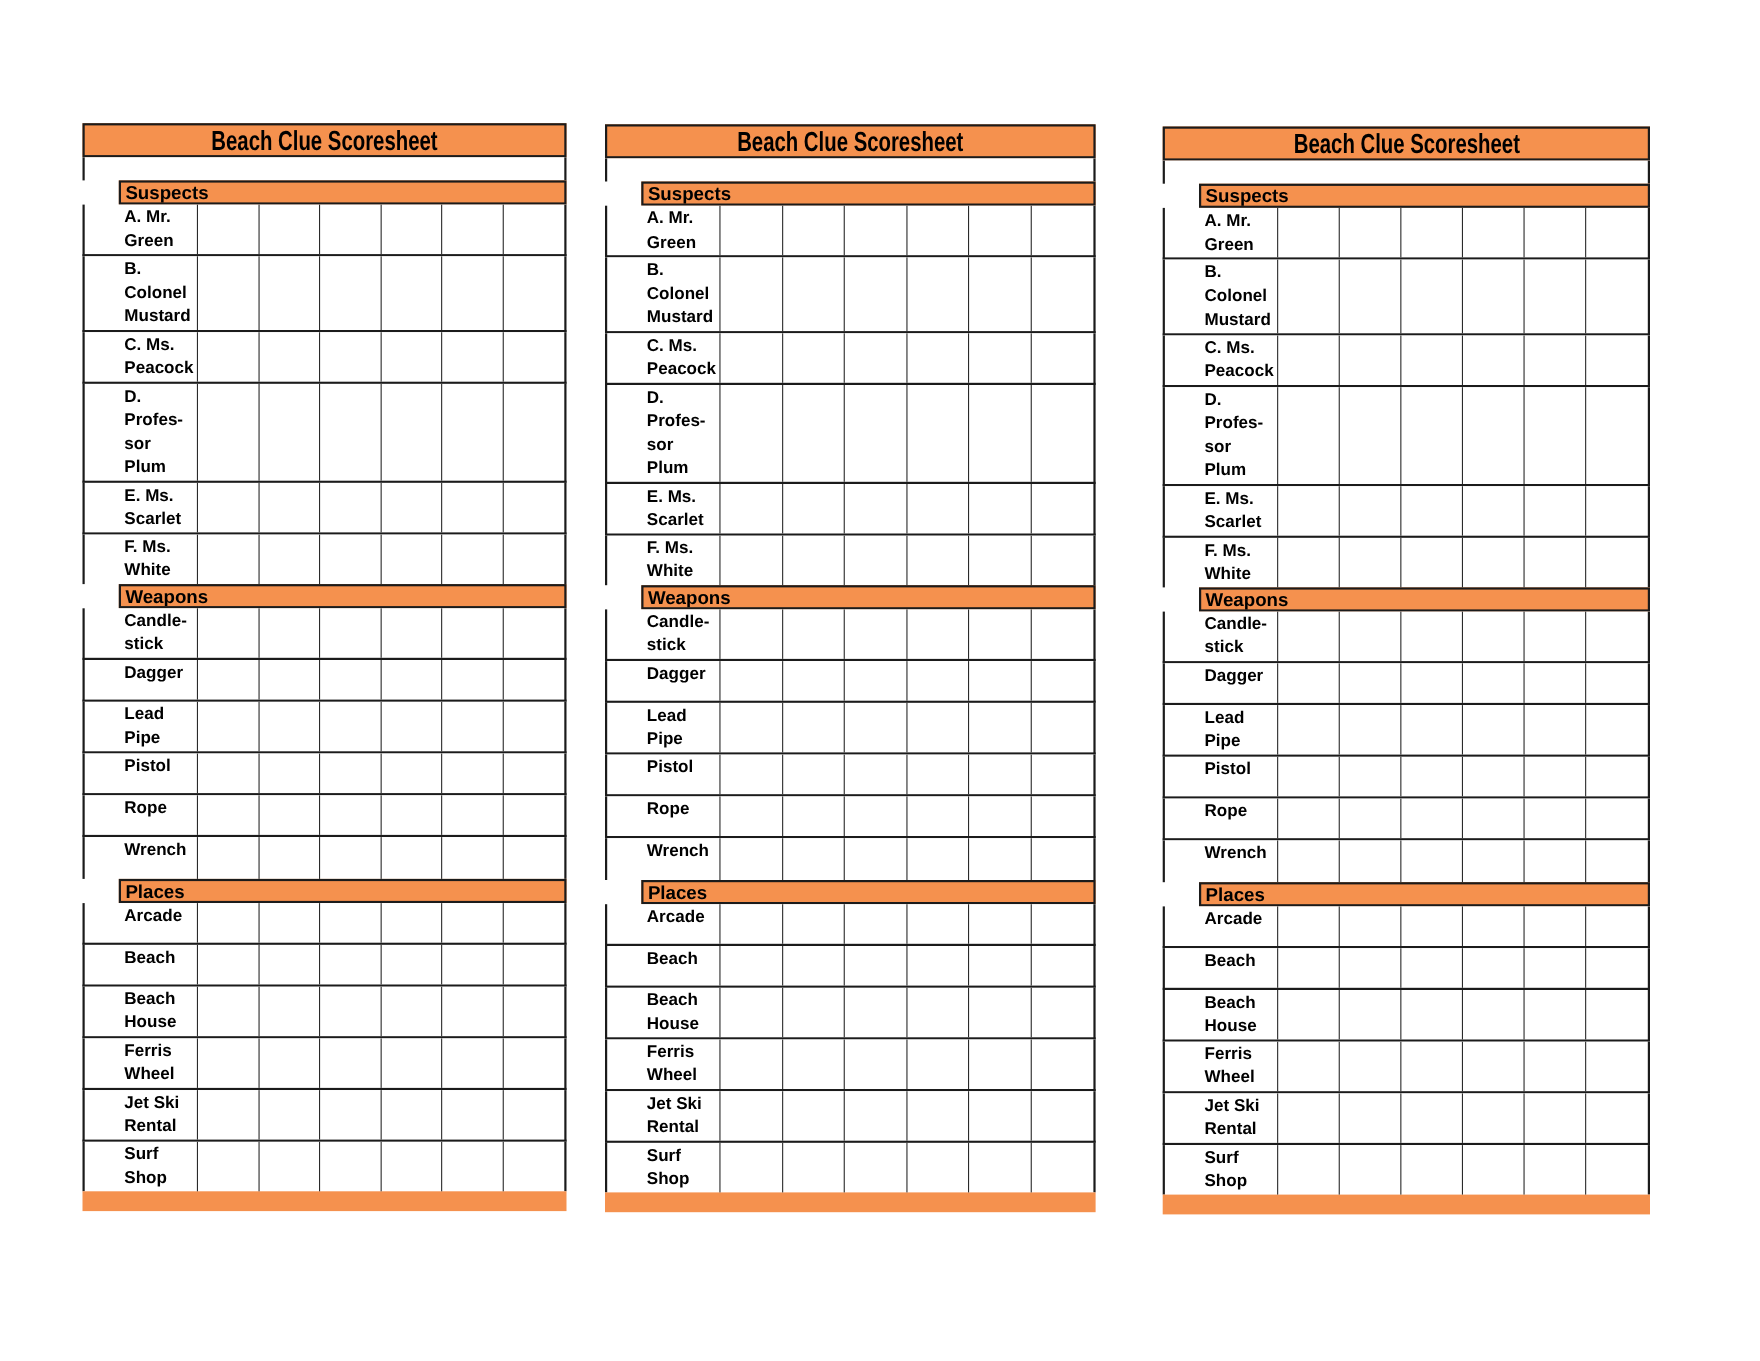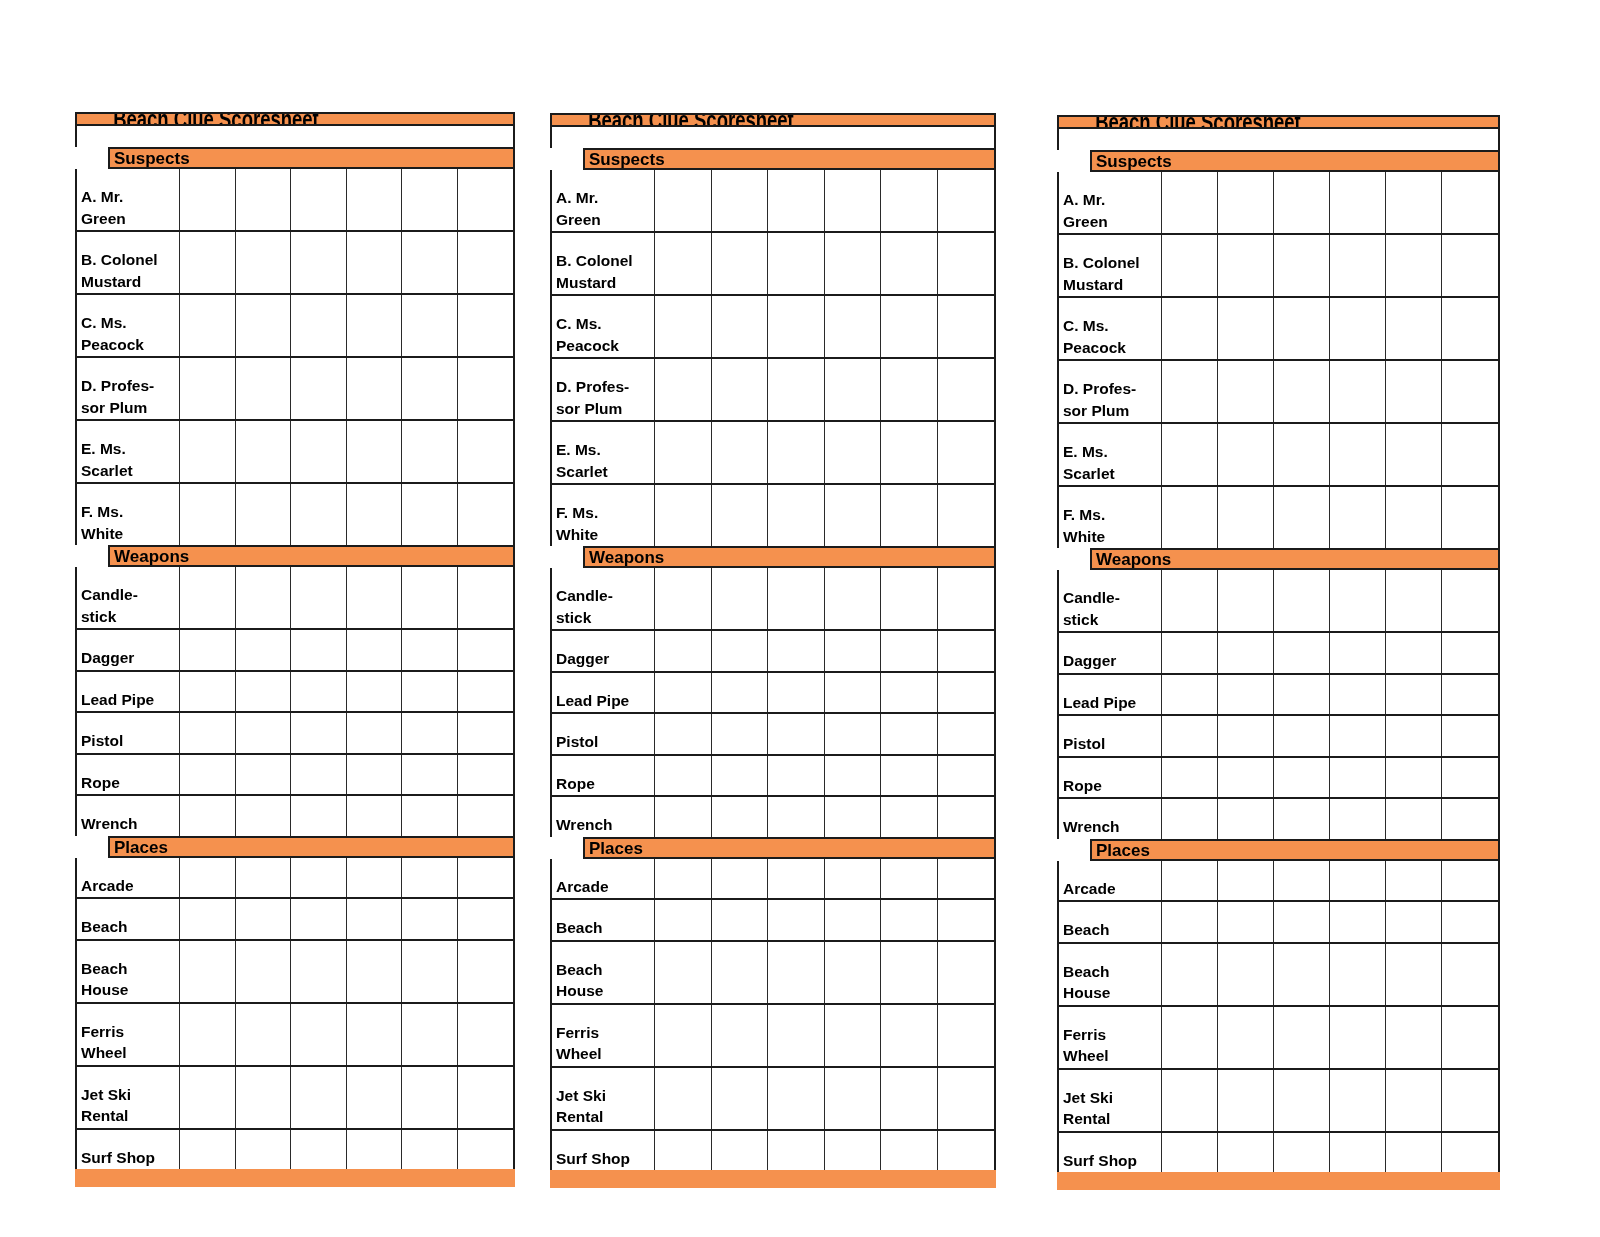--- a/index.html
+++ b/index.html
@@ -17,25 +17,26 @@
   .sheet {
     position: absolute;
     box-sizing: border-box;
   }
   .sheet.s1 { left: 75px;   top: 112px; width: 440px; }
   .sheet.s2 { left: 550px;  top: 113px; width: 446px; }
   .sheet.s3 { left: 1057px; top: 115px; width: 443px; }
 
   .titlebar {
     box-sizing: border-box;
-    height: 14px;
+    height: 31px;
     background: #F5914E;
     border: 2px solid #1b1b1b;
     display: flex;
     align-items: center;
+    justify-content: center;
     overflow: hidden;
   }
   .title-text {
     font-weight: bold;
     font-size: 25px;
     line-height: 26px;
     white-space: nowrap;
     transform: scaleX(0.74);
     letter-spacing: 0px;
   }
@@ -74,23 +75,24 @@
   .cell {
     box-sizing: border-box;
   }
   .cell:not(:last-child) {
     border-right: 1.6px solid #2a2a2a;
   }
   .label-cell {
     font-weight: bold;
     font-size: 15.5px;
     line-height: 21.5px;
-    padding: 17px 2px 1px 4px;
+    padding: 1px 2px 1px 4px;
     white-space: pre-line;
     overflow: hidden;
+    margin-left: 32px;
   }
   .footerbar {
     height: 18px;
     background: #F5914E;
   }
 </style>
 </head>
 <body>
 
 <div class="sheet s1">

